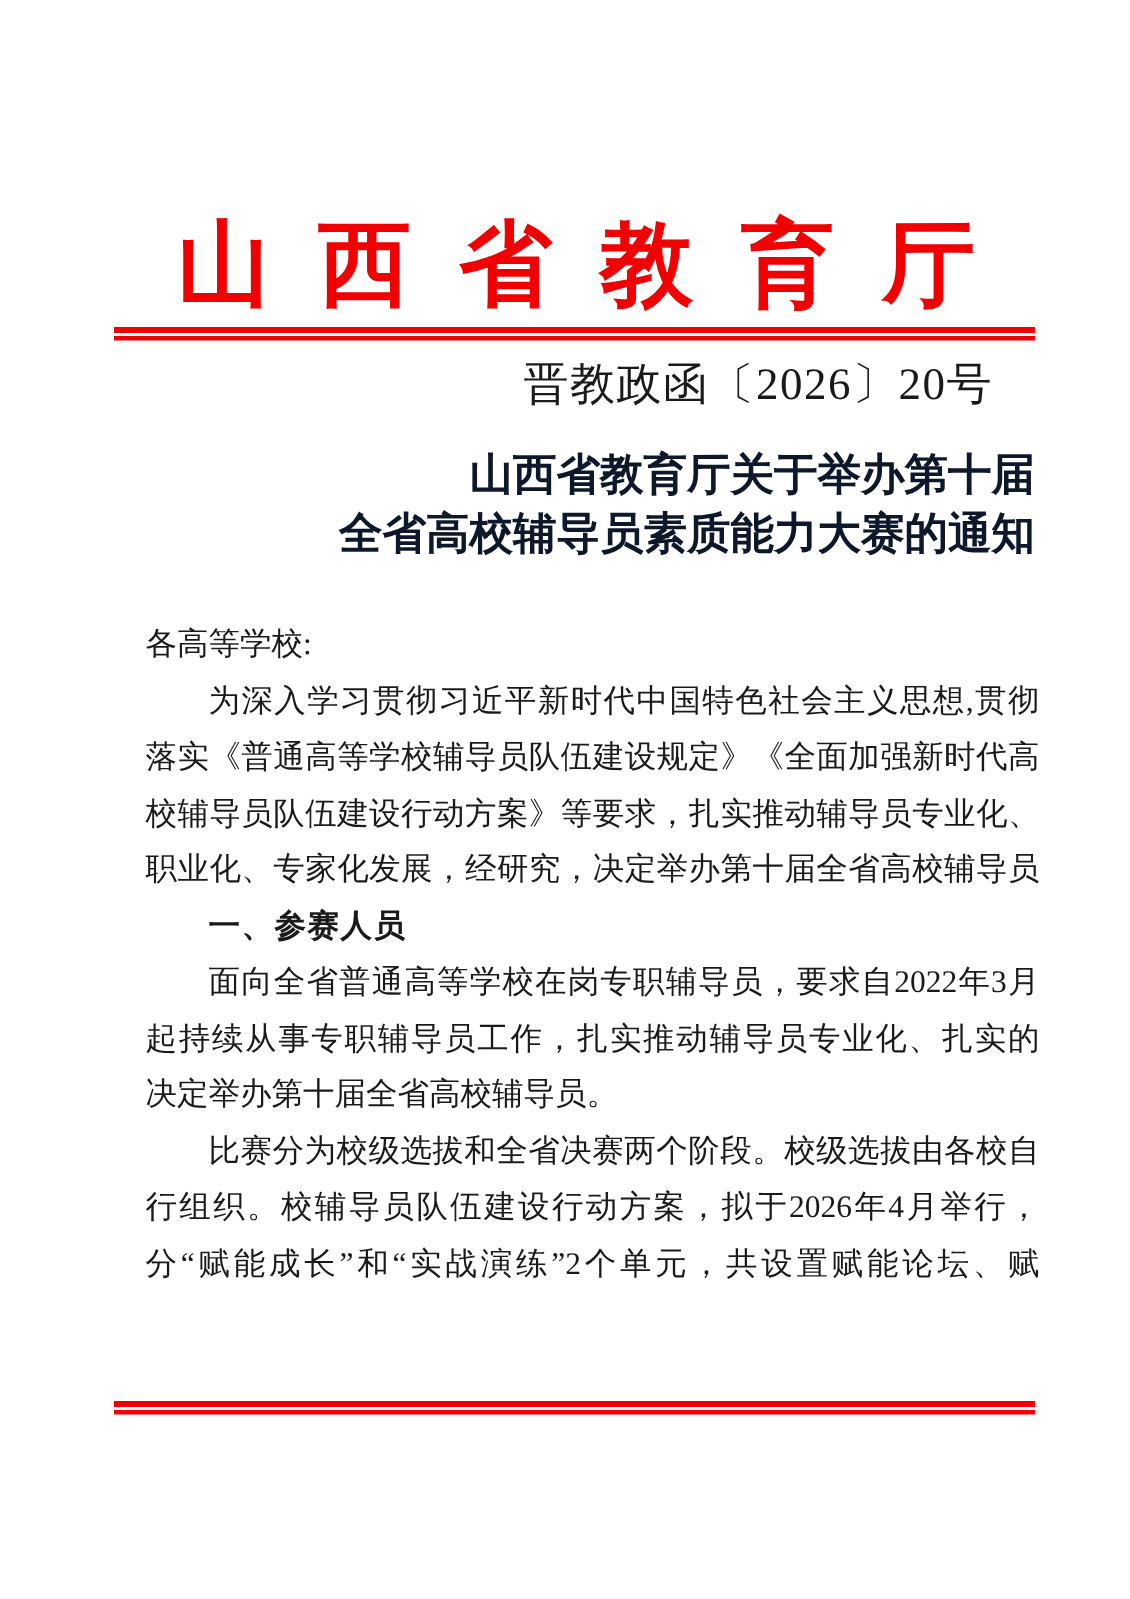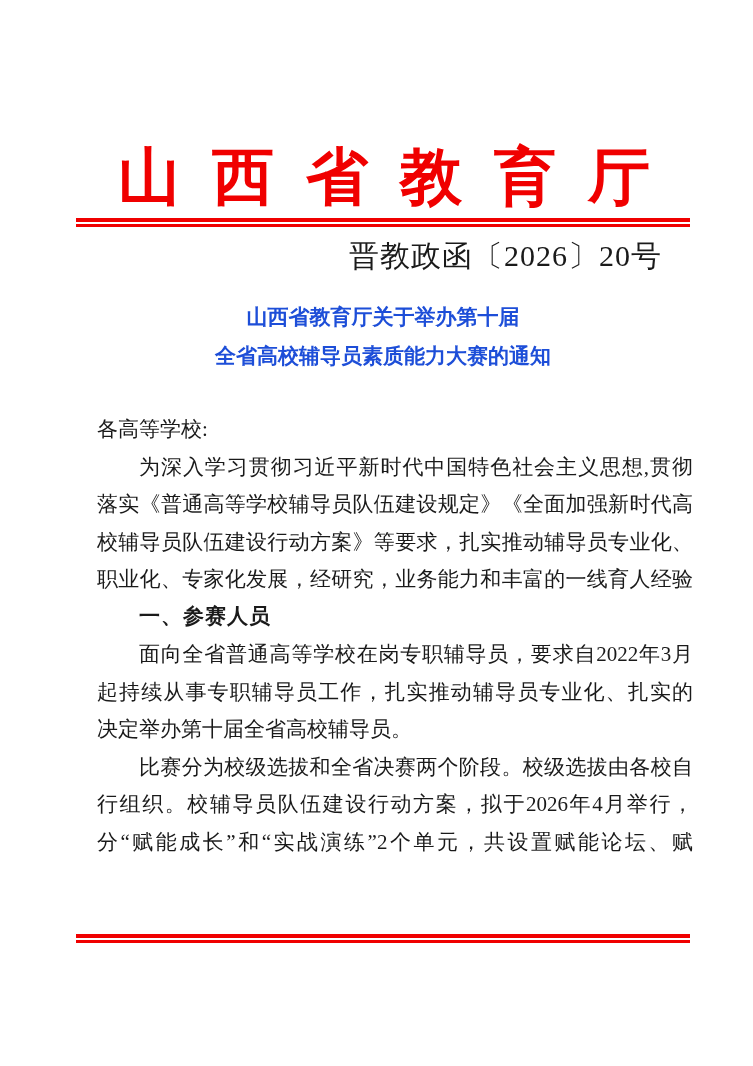--- a/index.html
+++ b/index.html
@@ -48,44 +48,44 @@
     font-size: 30px;
     letter-spacing: 1px;
   }
 
   
   .title-block {
     position: absolute;
     top: 298px;
     left: 76px;
     width: 614px;
-    text-align: center;
-    font-size: 21px;
+    text-align: right;
+    font-size: 29px;
     font-weight: bold;
     line-height: 39px;
-    color: #1d4ed8;
+    color: #0f172a;
   }
 
   
   .body-block {
     position: absolute;
     top: 411px;
     left: 97px;
     width: 596px;
     font-size: 21px;
   }
   .bline {
     height: 37.55px;
     line-height: 37.55px;
     overflow: visible;
   }
   .j   { text-align: justify; text-align-last: justify; }
   .l   { text-align: right; text-align-last: left; }
   .ind { text-indent: 2em; }
-  .hd  { font-weight: bold; font-family: Liberation Mono, monospace; letter-spacing: 1px; }
+  .hd  { font-weight: bold; font-family: Liberation Serif, serif; letter-spacing: 1px; }
 </style>
 </head>
 <body>
 
 <div class="page">
 
   <div class="agency">山西省教育厅</div>
 
   <div class="rule rule-header">
     <div class="thick"></div>
@@ -98,21 +98,21 @@
   <div class="title-block">
     <div>山西省教育厅关于举办第十届</div>
     <div>全省高校辅导员素质能力大赛的通知</div>
   </div>
 
   <div class="body-block">
     <div class="bline l">各高等学校:</div>
     <div class="bline j ind">为深入学习贯彻习近平新时代中国特色社会主义思想,贯彻</div>
     <div class="bline j">落实《普通高等学校辅导员队伍建设规定》《全面加强新时代高</div>
     <div class="bline j">校辅导员队伍建设行动方案》等要求，扎实推动辅导员专业化、</div>
-    <div class="bline j">职业化、专家化发展，经研究，业务能力和丰富的一线育人经验</div>
+    <div class="bline j">职业化、专家化发展，经研究，决定举办第十届全省高校辅导员</div>
     <div class="bline l ind hd">一、参赛人员</div>
     <div class="bline j ind">面向全省普通高等学校在岗专职辅导员，要求自2022年3月</div>
     <div class="bline j">起持续从事专职辅导员工作，扎实推动辅导员专业化、扎实的</div>
     <div class="bline l">决定举办第十届全省高校辅导员。</div>
     <div class="bline j ind">比赛分为校级选拔和全省决赛两个阶段。校级选拔由各校自</div>
     <div class="bline j">行组织。校辅导员队伍建设行动方案，拟于2026年4月举行，</div>
     <div class="bline j">分“赋能成长”和“实战演练”2个单元，共设置赋能论坛、赋</div>
   </div>
 
   <div class="rule rule-footer">

